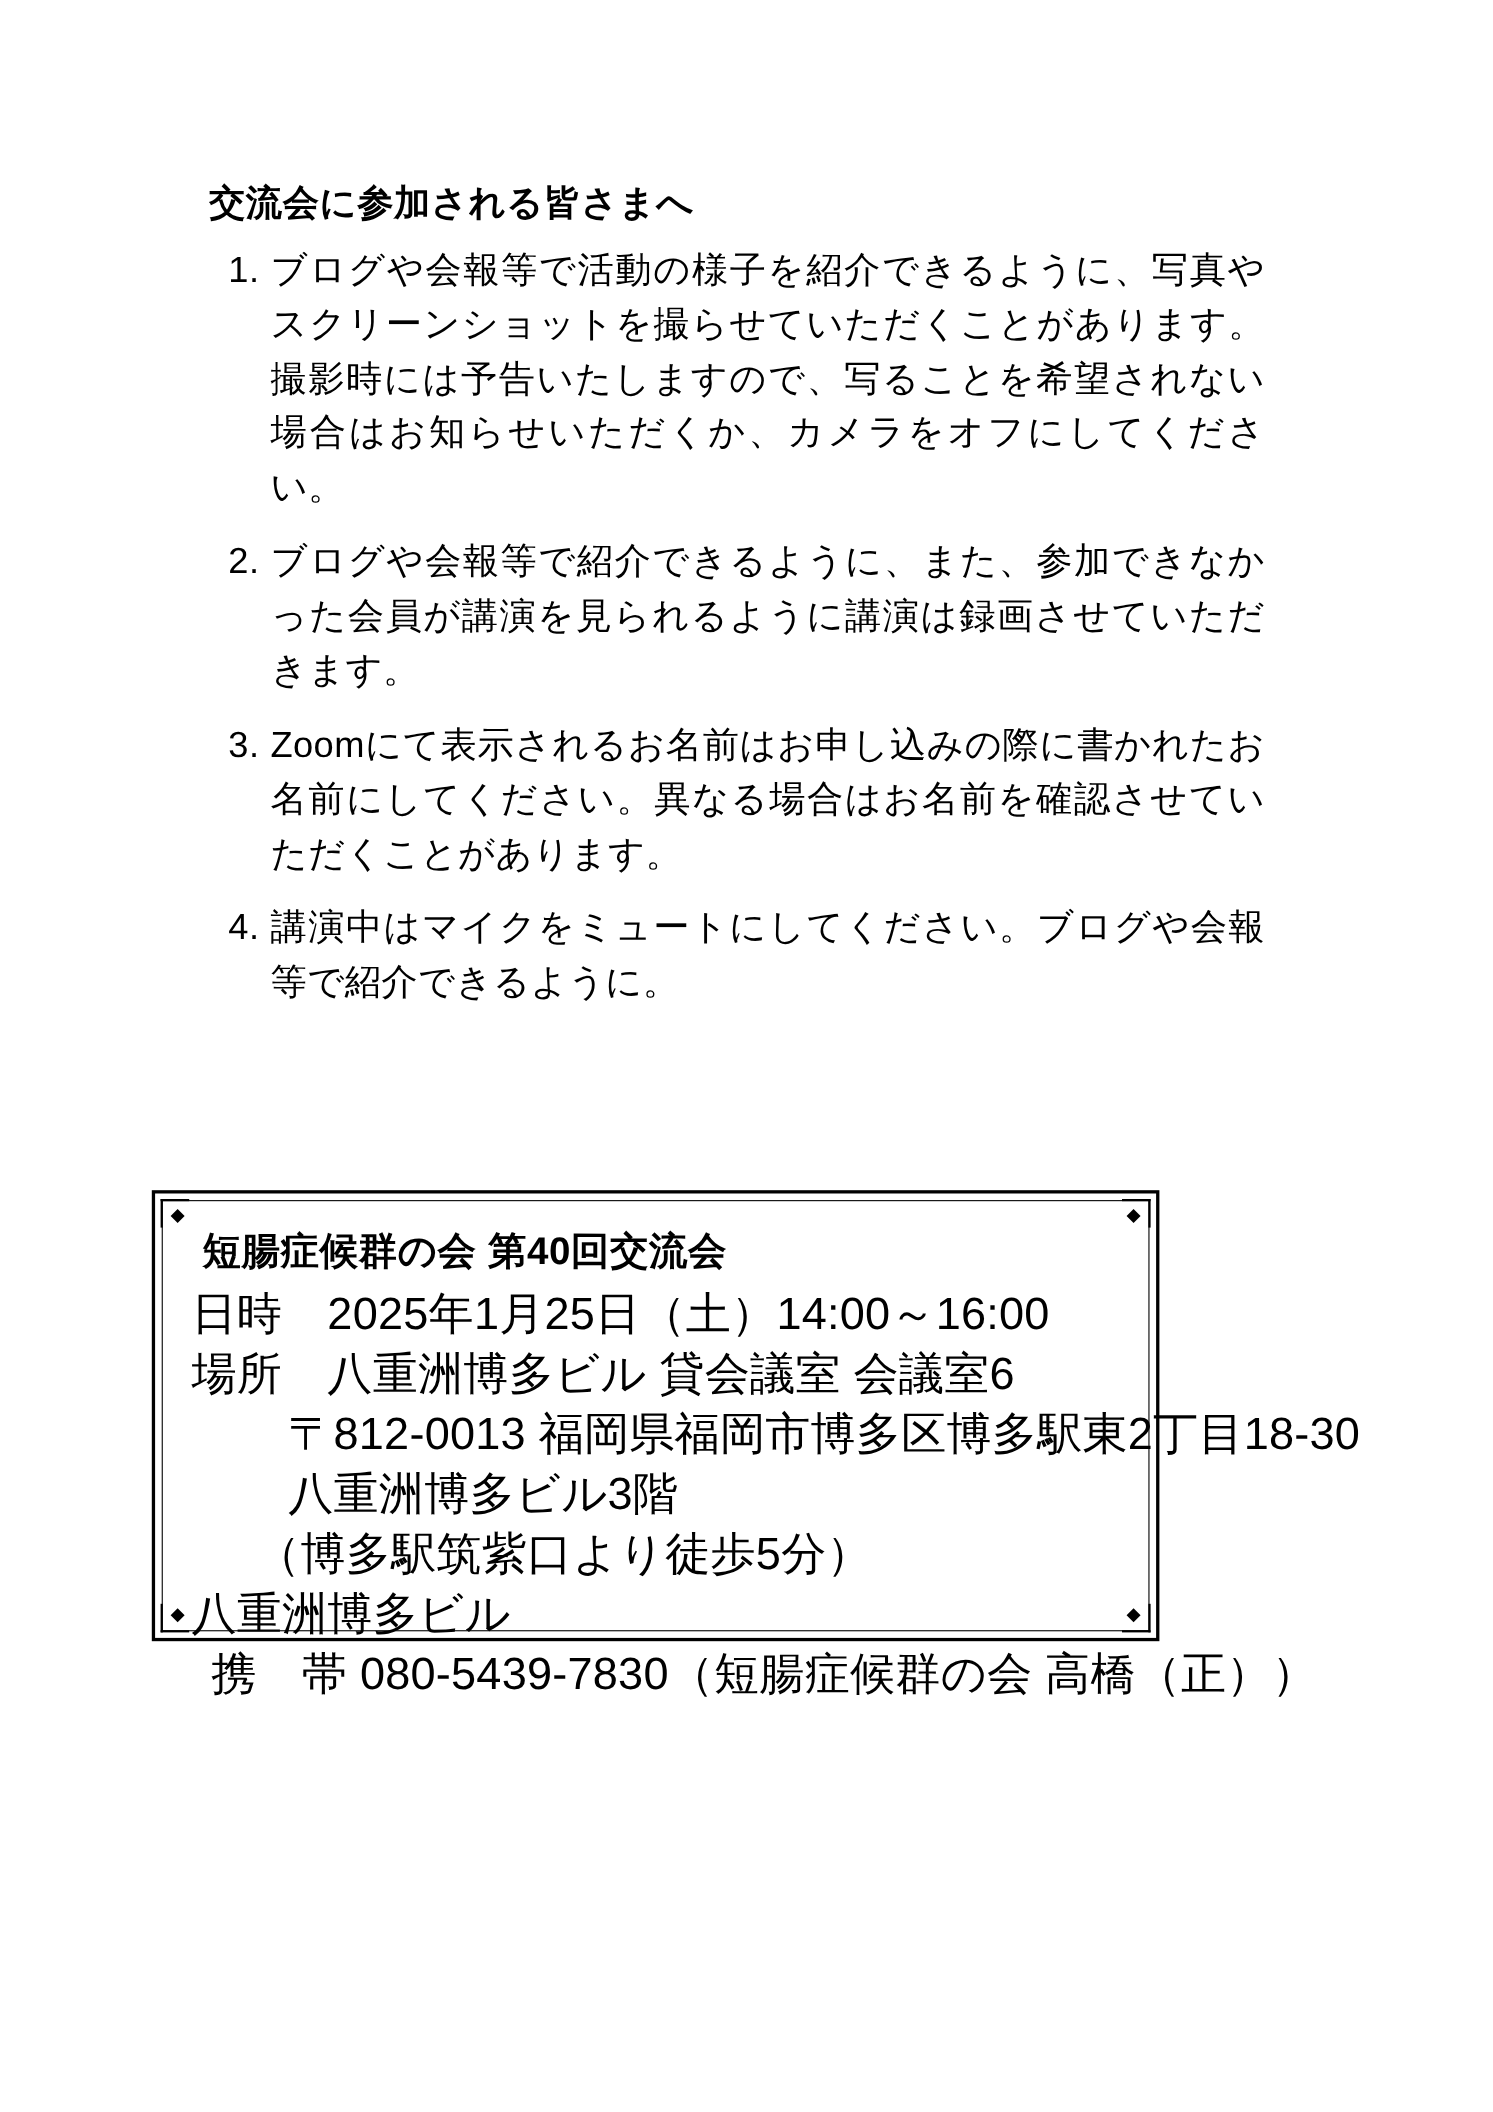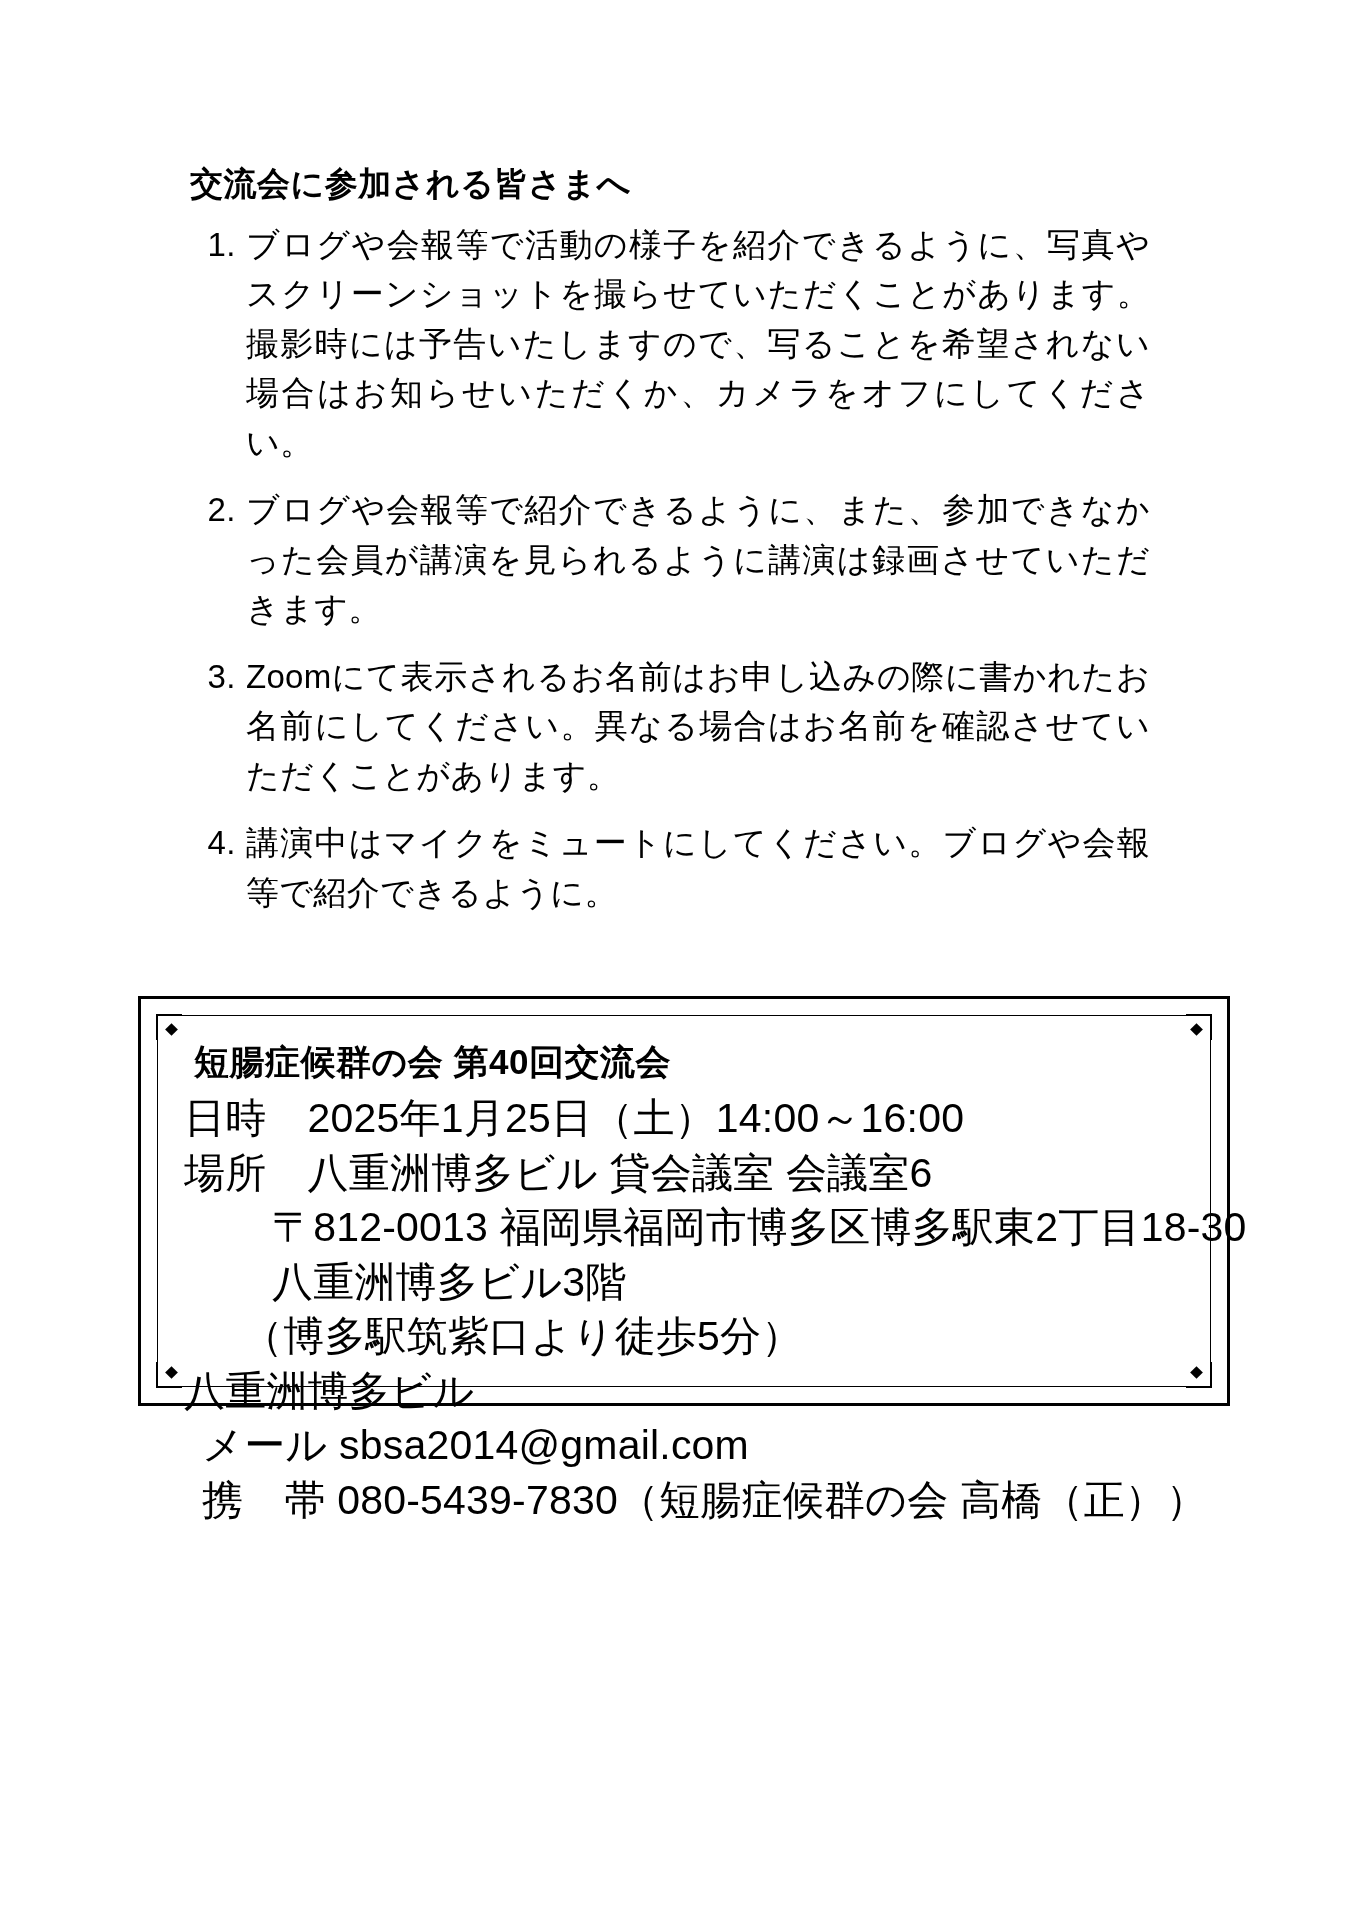--- a/index.html
+++ b/index.html
@@ -66,26 +66,26 @@
     line-height: 1.5;
     letter-spacing: 0.3px;
     text-align: justify;
     text-justify: inter-ideograph;
   }
 
   
   .info-box {
     position: absolute;
     left: 138px;
-    top: 996px;
-    width: 1092px;
+    top: 1082px;
+    width: 916px;
     height: 410px;
     box-sizing: border-box;
     border: 3px solid #000;
-    padding: 16px;
+    padding: 6px;
   }
   .info-box-inner {
     width: 100%;
     height: 100%;
     box-sizing: border-box;
     border: 1.5px solid #000;
     padding: 22px 26px 10px 26px;
     position: relative;
   }
 
@@ -187,18 +187,17 @@
       <span class="corner-dot bl"></span>
       <span class="corner-dot br"></span>
 
       <h2 class="info-title">短腸症候群の会 第40回交流会</h2>
       <p class="info-line indent-1">日時　2025年1月25日（土）14:00～16:00</p>
       <p class="info-line indent-1">場所　八重洲博多ビル 貸会議室 会議室6</p>
       <p class="info-line indent-2">〒812-0013 福岡県福岡市博多区博多駅東2丁目18-30</p>
       <p class="info-line indent-2">八重洲博多ビル3階</p>
       <p class="info-line indent-3">（博多駅筑紫口より徒歩5分）</p>
       <p class="info-line indent-1">八重洲博多ビル</p>
-      <p class="info-line indent-4">メール sbsa2014@gmail.com</p>
       <p class="info-line indent-4">携　帯 080-5439-7830（短腸症候群の会 高橋（正））</p>
     </div>
   </section>
 
 </div>
 
 </body></html>

